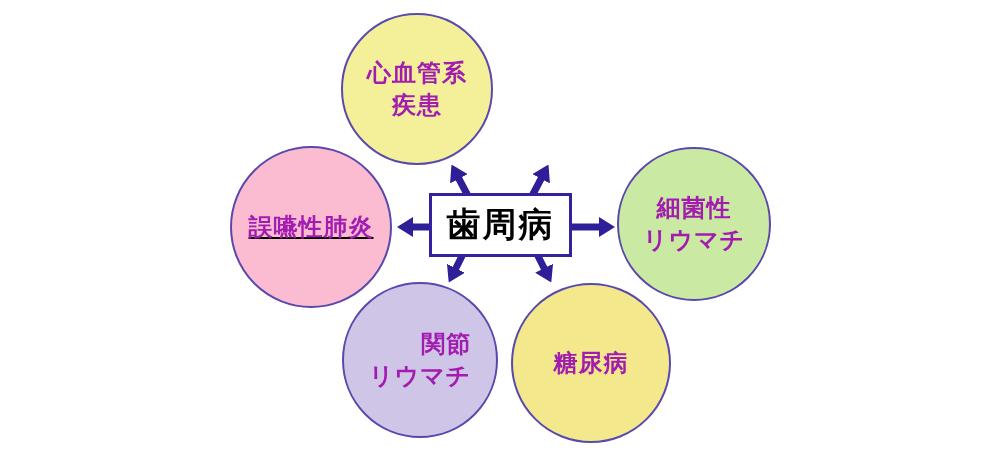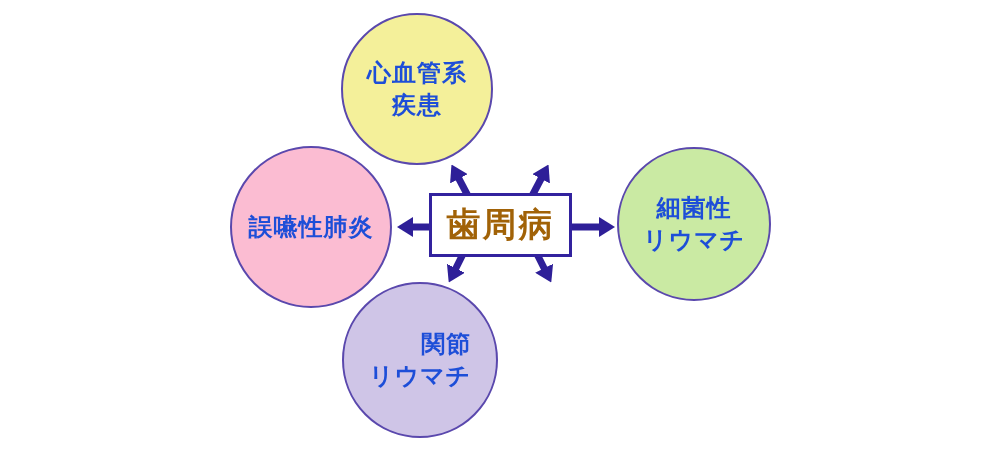--- a/index.html
+++ b/index.html
@@ -31,21 +31,21 @@
     justify-content: center;
     text-align: center;
     z-index: 1;
     box-sizing: border-box;
   }
   .node .label {
     white-space: pre-line;
     font-size: 24px;
     line-height: 1.35;
     font-weight: 600;
-    color: #1d4ed8;
+    color: #a21caf;
     letter-spacing: 1px;
   }
   .node-cardiovascular  { left: 341px; top:  13px; width: 152px; height: 152px; }
   .node-preterm         { left: 509px; top:  14px; width: 158px; height: 158px; }
   .node-endocarditis    { left: 617px; top: 147px; width: 154px; height: 154px; }
   .node-diabetes        { left: 511px; top: 283px; width: 160px; height: 160px; }
   .node-rheumatoid      { left: 342px; top: 282px; width: 156px; height: 156px; text-align: right; }
   .node-pneumonia       { left: 230px; top: 146px; width: 162px; height: 162px; }
   .center-box {
     position: absolute;
@@ -57,21 +57,21 @@
     border: 3px solid #32229e;
     box-sizing: border-box;
     display: flex;
     align-items: center;
     justify-content: center;
     z-index: 4;
   }
   .center-box .label {
     font-size: 34px;
     font-weight: 800;
-    color: #a16207;
+    color: #000000;
     letter-spacing: 2px;
     white-space: nowrap;
   }
 </style>
 </head>
 <body>
 
 <div class="canvas">
 
   <svg class="arrows" width="1000" height="450" viewBox="0 0 1000 450">
@@ -92,27 +92,30 @@
     <span class="label">心血管系
 疾患</span>
   </div>
 
 
   <div class="node node-endocarditis" style="background-color: rgb(202, 234, 163);">
     <span class="label">細菌性
 リウマチ</span>
   </div>
 
+  <div class="node node-diabetes" style="background-color: rgb(243, 232, 140);">
+    <span class="label">糖尿病</span>
+  </div>
 
   <div class="node node-rheumatoid" style="background-color: rgb(207, 197, 231);">
     <span class="label">関節
 リウマチ</span>
   </div>
 
-  <div class="node node-pneumonia" style="background-color: rgb(251, 188, 210);">
+  <div class="node node-pneumonia" style="background-color: rgb(251, 188, 210); text-decoration: underline;">
     <span class="label">誤嚥性肺炎</span>
   </div>
 
   <div class="center-box">
     <span class="label">歯周病</span>
   </div>
 
 </div>
 
 </body></html>

